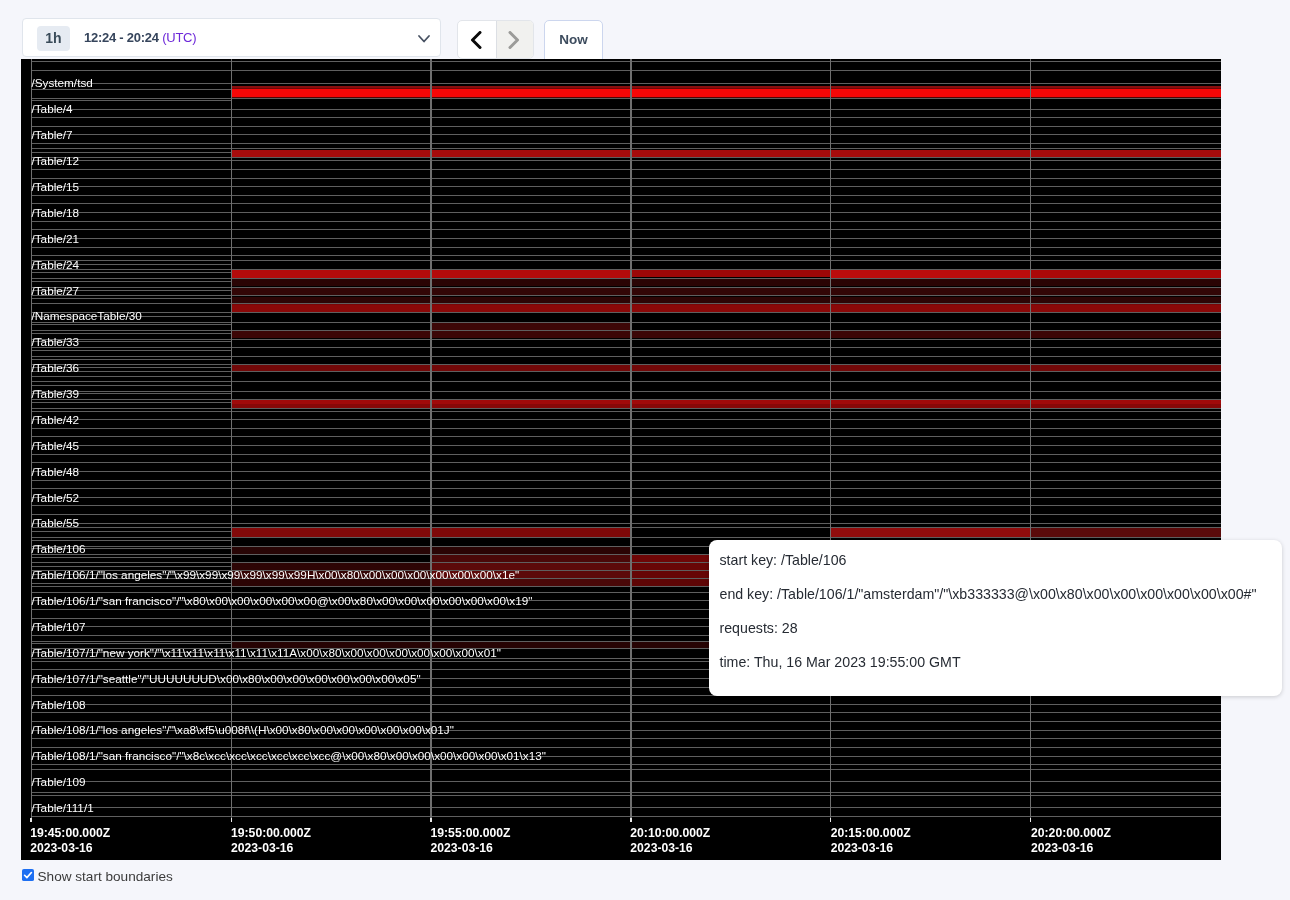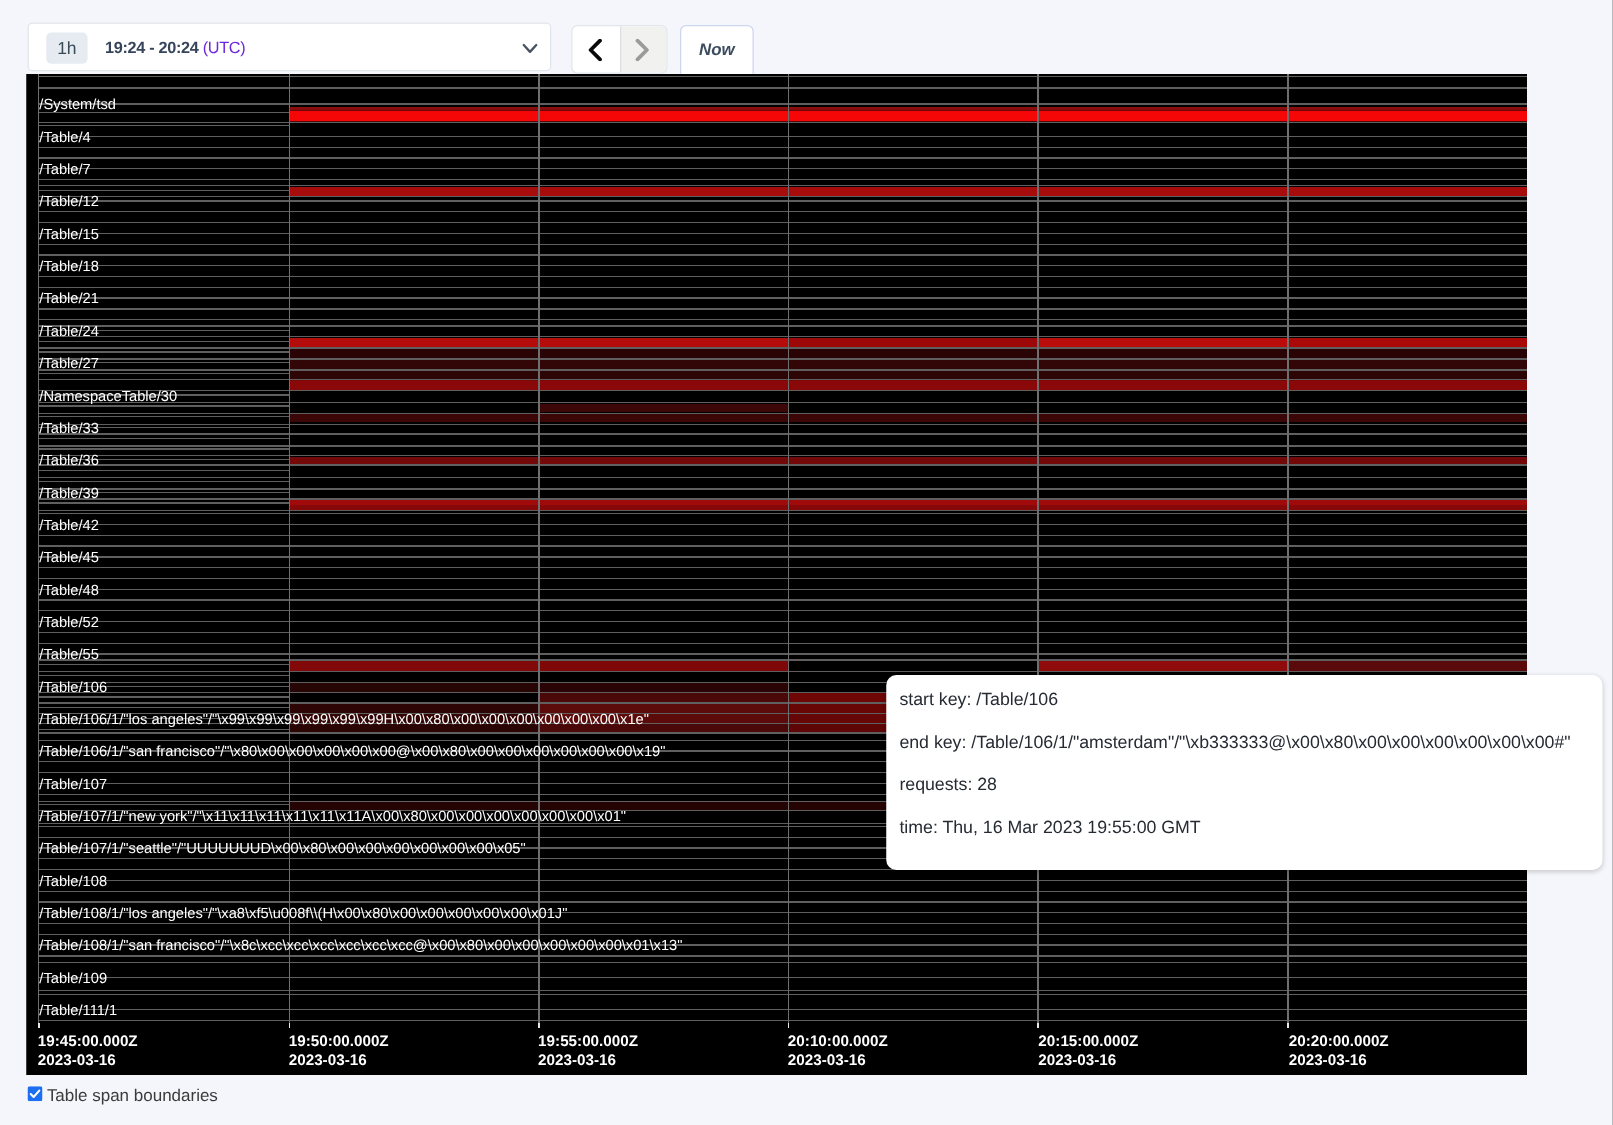--- a/index.html
+++ b/index.html
@@ -6,43 +6,43 @@
   html,body { width:1290px; height:900px; background:#f5f6fb;
     font-family:"Liberation Sans", sans-serif; position:relative; overflow:hidden; }
   .abs { position:absolute; }
 </style>
 </head>
 <body>
 
 <div class="abs" style="left:22px;top:18px;width:419px;height:39px;background:#fff;
   border:1px solid #e0e5ec;border-radius:4px;"></div>
 <div class="abs" style="left:37px;top:25.5px;width:33px;height:25px;background:#e6ebf2;
-  border-radius:4px;color:#394b59;font-size:14px;font-weight:normal;line-height:25px;text-align:center;">1h</div>
+  border-radius:4px;color:#394b59;font-size:14px;font-weight:bold;line-height:25px;text-align:center;">1h</div>
 <div class="abs" style="left:84px;top:24px;height:27px;line-height:27px;font-size:13px;letter-spacing:-0.25px;">
-  <span style="font-weight:bold;color:#36455c;">19:24 - 20:24</span>
+  <span style="font-weight:bold;color:#36455c;">12:24 - 20:24</span>
   <span style="color:#6d28d9;"> (UTC)</span>
 </div>
 <svg class="abs" style="left:417px;top:34px" width="14" height="10" viewBox="0 0 14 10">
   <polyline points="2,2 7,7.5 12,2" fill="none" stroke="#475162" stroke-width="1.8" stroke-linecap="round" stroke-linejoin="round"></polyline>
 </svg>
 
 <div class="abs" style="left:457px;top:19.5px;width:77px;height:39px;background:#fff;
   border:1px solid #e2e5ea;border-radius:5px;overflow:hidden;">
   <div style="position:absolute;left:37.5px;top:0;width:39.5px;height:39px;background:#f1f1ef;border-left:1px solid #dcdfe4;"></div>
 </div>
 <svg class="abs" style="left:469px;top:30.5px" width="14" height="18" viewBox="0 0 14 18">
   <polyline points="11,1.5 3.5,9 11,16.5" fill="none" stroke="#0a0a0a" stroke-width="3" stroke-linecap="round" stroke-linejoin="round"></polyline>
 </svg>
 <svg class="abs" style="left:507px;top:30.5px" width="14" height="18" viewBox="0 0 14 18">
   <polyline points="3,1.5 10.5,9 3,16.5" fill="none" stroke="#9b9b99" stroke-width="3" stroke-linecap="round" stroke-linejoin="round"></polyline>
 </svg>
 
 <div class="abs" style="left:544px;top:19.5px;width:59px;height:55px;background:#fff;
   border:1px solid #ccd6ee;border-radius:5px;color:#3d4c5e;font-weight:bold;font-size:13.5px;
-  line-height:37px;text-align:center;font-style:italic;">Now</div>
+  line-height:37px;text-align:center;">Now</div>
 
 <svg width="1200.5" height="801.3" viewBox="0 0 1200.5 801.3" style="position:absolute;left:21.0px;top:59.0px" shape-rendering="crispEdges">
 <rect x="0" y="0" width="1200.5" height="801.3" fill="#000"></rect>
 <rect x="210.5" y="26.9" width="990.0" height="2.2" fill="#8a0d0d"></rect>
 <rect x="210.5" y="29.1" width="990.0" height="0.8" fill="#6b0808"></rect>
 <rect x="210.5" y="29.9" width="990.0" height="7.8" fill="#f60707"></rect>
 <rect x="210.5" y="37.7" width="990.0" height="0.9" fill="#520606"></rect>
 <rect x="210.5" y="90.6" width="990.0" height="7.3" fill="#a60c0c"></rect>
 <rect x="210.5" y="211.1" width="199.5" height="7.8" fill="#b40b0b"></rect>
 <rect x="410.0" y="211.1" width="200.0" height="7.8" fill="#b40b0b"></rect>
@@ -265,13 +265,13 @@
   border-radius:8px;box-shadow:0 1px 4px rgba(0,0,0,0.18);"></div>
 <div class="abs" style="left:719.5px;top:544.3px;width:580px;font-size:14.2px;color:#262b33;line-height:33.9px;white-space:pre;">start key: /Table/106
 end key: /Table/106/1/"amsterdam"/"\xb333333@\x00\x80\x00\x00\x00\x00\x00\x00#"
 requests: 28
 time: Thu, 16 Mar 2023 19:55:00 GMT</div>
 
 <svg class="abs" style="left:21.5px;top:869.3px" width="12" height="12" viewBox="0 0 13 13">
   <rect x="0" y="0" width="13" height="13" rx="2" fill="#1d6ff2"></rect>
   <polyline points="2.8,6.8 5.3,9.3 10.2,3.8" fill="none" stroke="#fff" stroke-width="1.8" stroke-linecap="round" stroke-linejoin="round"></polyline>
 </svg>
-<div class="abs" style="left:37.5px;top:868.5px;font-size:13.6px;color:#3b3b3b;">Table span boundaries</div>
+<div class="abs" style="left:37.5px;top:868.5px;font-size:13.6px;color:#3b3b3b;">Show start boundaries</div>
 
 </body></html>

